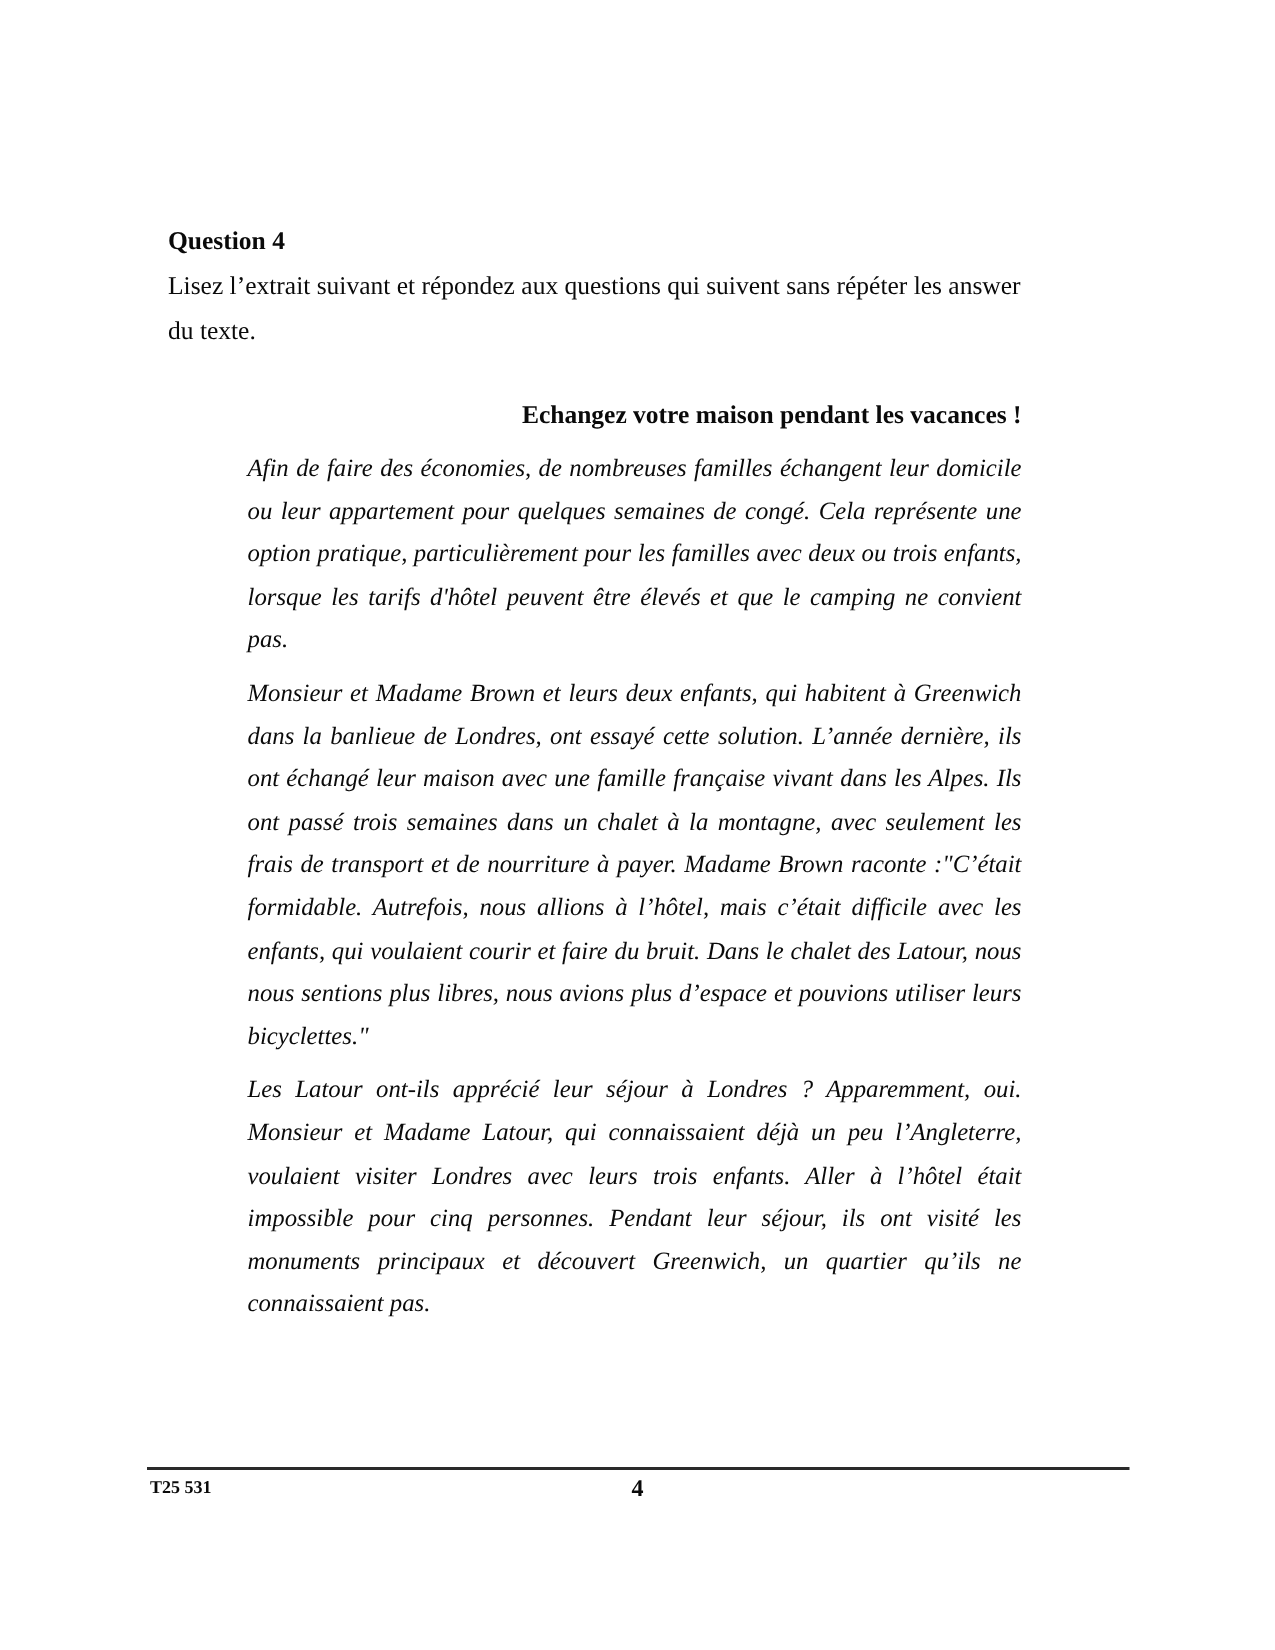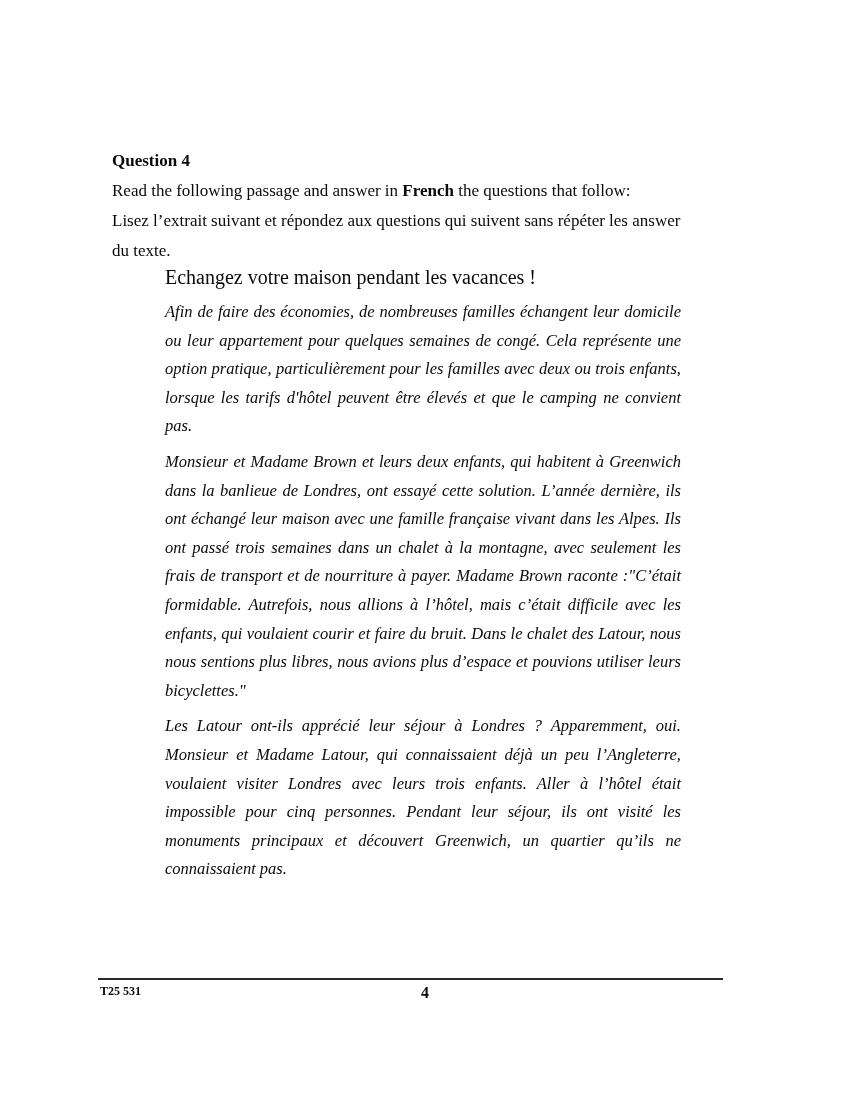--- a/index.html
+++ b/index.html
@@ -8,20 +8,21 @@
     background: #ffffff;
   }
   .page {
     position: relative;
     width: 723px;
     height: 1100px;
     background: #ffffff;
     font-family: "Liberation Serif", "DejaVu Serif", serif;
     color: #0a0a0a;
     overflow: hidden;
+    padding-left: 48px;
   }
   .header-block {
     position: absolute;
     left: 112px;
     top: 146px;
     width: 572px;
     font-size: 17px;
     line-height: 30px;
   }
   .question-label {
@@ -29,23 +30,23 @@
   }
   .bold { font-weight: bold; }
   .passage-block {
     position: absolute;
     left: 165px;
     top: 262px;
     width: 516px;
     font-size: 16.5px;
   }
   .passage-title {
-    text-align: left;
-    font-weight: normal;
-    font-size: 20px;
+    text-align: right;
+    font-weight: bold;
+    font-size: 17px;
     line-height: 30px;
     margin: 0 0 6px 0;
   }
   .passage-para {
     text-align: justify;
     text-align-last: left;
     line-height: 28.6px;
     margin: 0 0 7px 0;
     font-style: italic;
   }
@@ -74,23 +75,20 @@
     font-weight: bold;
   }
 </style>
 </head>
 <body>
 
 <div class="page">
 
   <div class="header-block">
     <div class="question-label">Question 4</div>
-    <div>
-      <span>Read the following passage and answer in </span><span class="bold">French</span><span> the questions that follow:</span>
-    </div>
     <div>Lisez l’extrait suivant et répondez aux questions qui suivent sans répéter les answer du texte.</div>
   </div>
 
   <div class="passage-block">
     <div class="passage-title">Echangez votre maison pendant les vacances !</div>
     <p class="passage-para">Afin de faire des économies, de nombreuses familles échangent leur domicile ou leur appartement pour quelques semaines de congé. Cela représente une option pratique, particulièrement pour les familles avec deux ou trois enfants, lorsque les tarifs d'hôtel peuvent être élevés et que le camping ne convient pas.</p>
     <p class="passage-para">Monsieur et Madame Brown et leurs deux enfants, qui habitent à Greenwich dans la banlieue de Londres, ont essayé cette solution. L’année dernière, ils ont échangé leur maison avec une famille française vivant dans les Alpes. Ils ont passé trois semaines dans un chalet à la montagne, avec seulement les frais de transport et de nourriture à payer. Madame Brown raconte :"C’était formidable. Autrefois, nous allions à l’hôtel, mais c’était difficile avec les enfants, qui voulaient courir et faire du bruit. Dans le chalet des Latour, nous nous sentions plus libres, nous avions plus d’espace et pouvions utiliser leurs bicyclettes."</p>
     <p class="passage-para">Les Latour ont-ils apprécié leur séjour à Londres ? Apparemment, oui. Monsieur et Madame Latour, qui connaissaient déjà un peu l’Angleterre, voulaient visiter Londres avec leurs trois enfants. Aller à l’hôtel était impossible pour cinq personnes. Pendant leur séjour, ils ont visité les monuments principaux et découvert Greenwich, un quartier qu’ils ne connaissaient pas.</p>
   </div>
 

